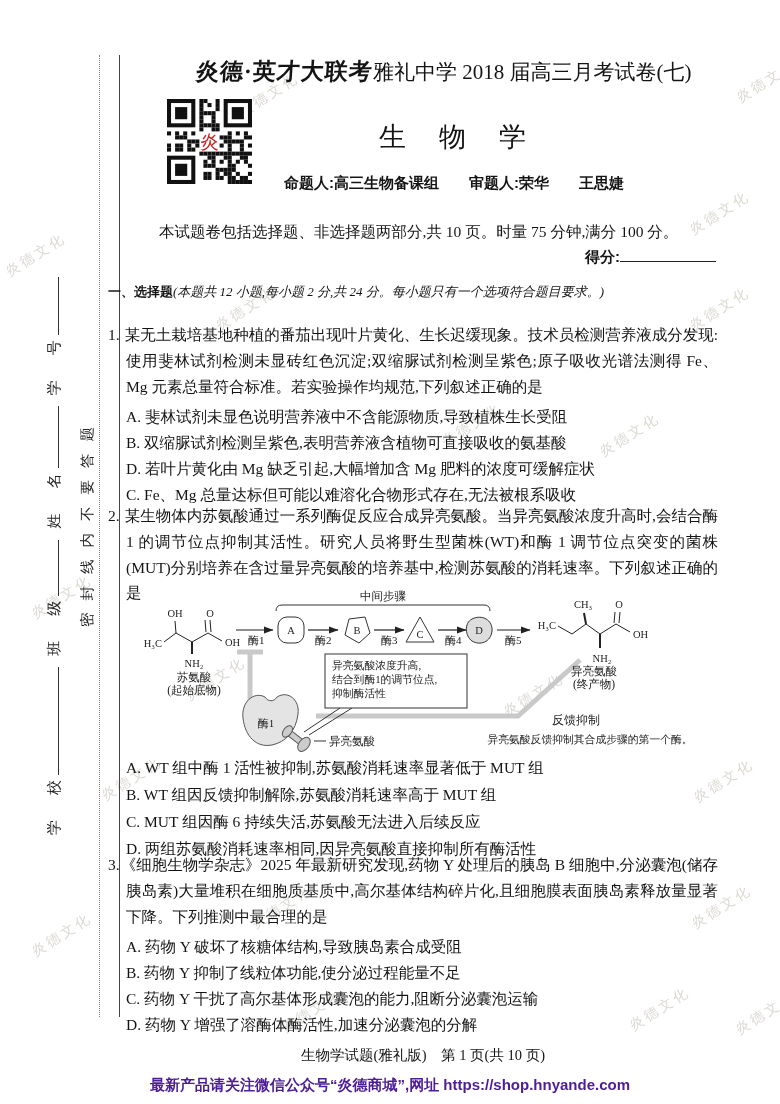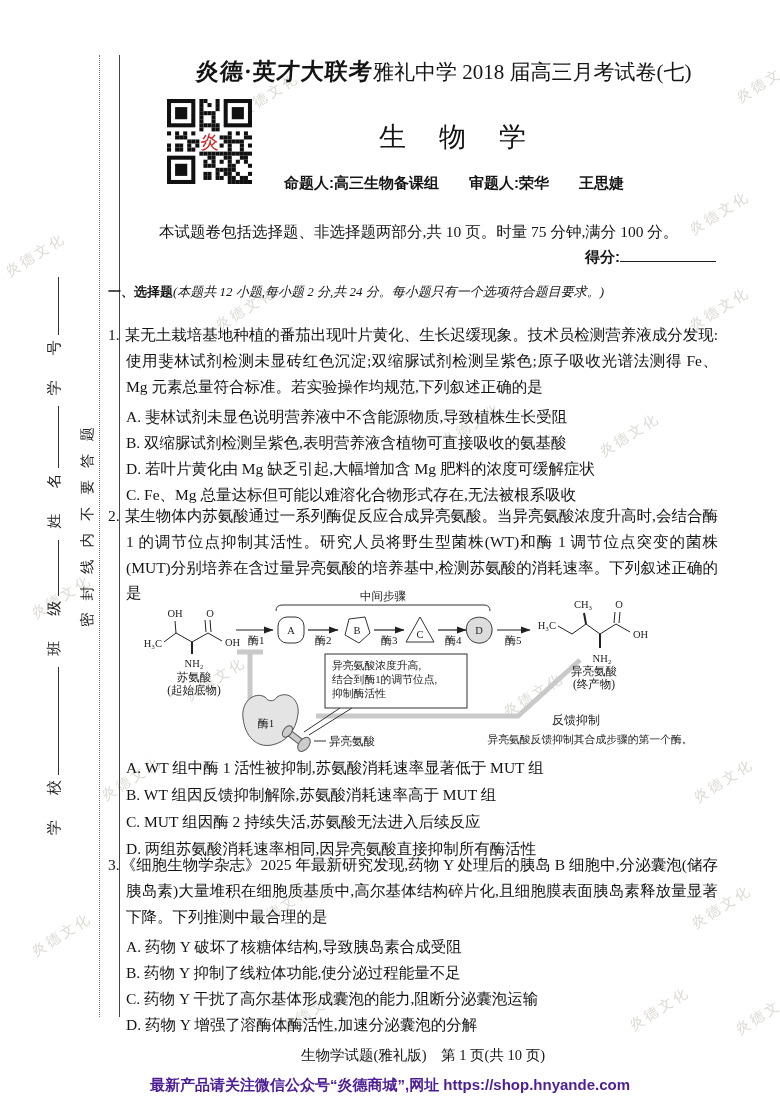--- a/index.html
+++ b/index.html
@@ -359,21 +359,21 @@
       </g>
 
       <text x="448" y="134" text-anchor="middle" font-size="12" data-name="feedback-title">反馈抑制</text>
       <text x="462" y="153" text-anchor="middle" font-size="10.8" data-name="feedback-note">异亮氨酸反馈抑制其合成步骤的第一个酶。</text>
     </svg>
   </div>
 
   <div class="opts2" data-name="question-2-options">
     <div class="opt" data-name="option-a">A. WT 组中酶 1 活性被抑制,苏氨酸消耗速率显著低于 MUT 组</div>
     <div class="opt" data-name="option-b">B. WT 组因反馈抑制解除,苏氨酸消耗速率高于 MUT 组</div>
-    <div class="opt" data-name="option-c">C. MUT 组因酶 2 持续失活,苏氨酸无法进入后续反应</div>
+    <div class="opt" data-name="option-c">C. MUT 组因酶 6 持续失活,苏氨酸无法进入后续反应</div>
     <div class="opt" data-name="option-d">D. 两组苏氨酸消耗速率相同,因异亮氨酸直接抑制所有酶活性</div>
   </div>
 
   <div class="q" style="top:852px" data-name="question-3">
     <p class="stem" data-name="question-3-stem"><span class="qnum" style="margin-right:1px" data-name="question-3-number">3.</span><span>《细胞生物学杂志》2025 年最新研究发现,药物 Y 处理后的胰岛 B 细胞中,分泌囊泡(储存胰岛素)大量堆积在细胞质基质中,高尔基体结构碎片化,且细胞膜表面胰岛素释放量显著下降。下列推测中最合理的是</span></p>
     <div class="opts" data-name="question-3-options">
       <div class="opt" data-name="option-a">A. 药物 Y 破坏了核糖体结构,导致胰岛素合成受阻</div>
       <div class="opt" data-name="option-b">B. 药物 Y 抑制了线粒体功能,使分泌过程能量不足</div>
       <div class="opt" data-name="option-c">C. 药物 Y 干扰了高尔基体形成囊泡的能力,阻断分泌囊泡运输</div>
       <div class="opt" data-name="option-d">D. 药物 Y 增强了溶酶体酶活性,加速分泌囊泡的分解</div>

